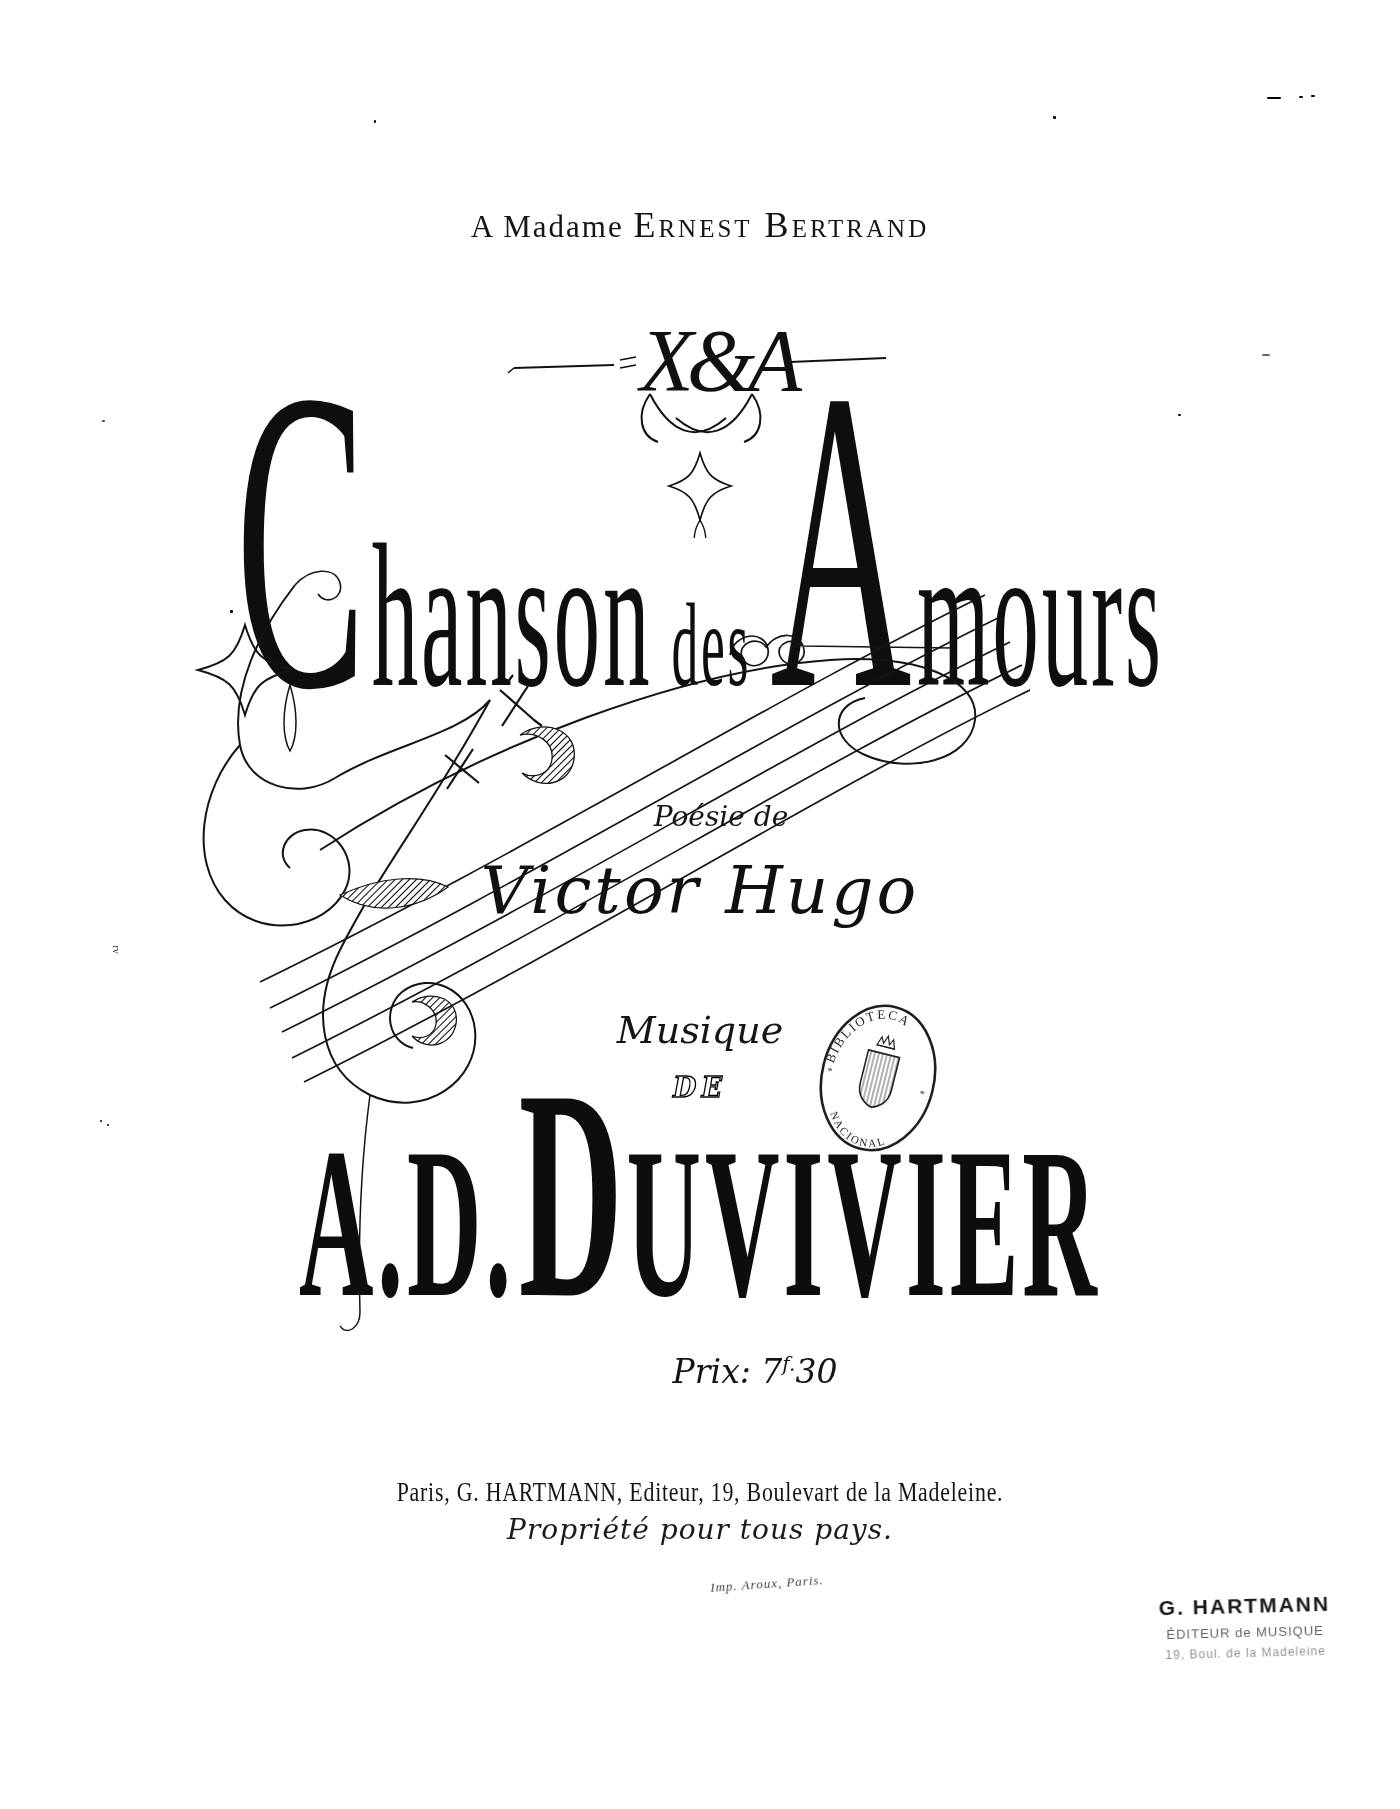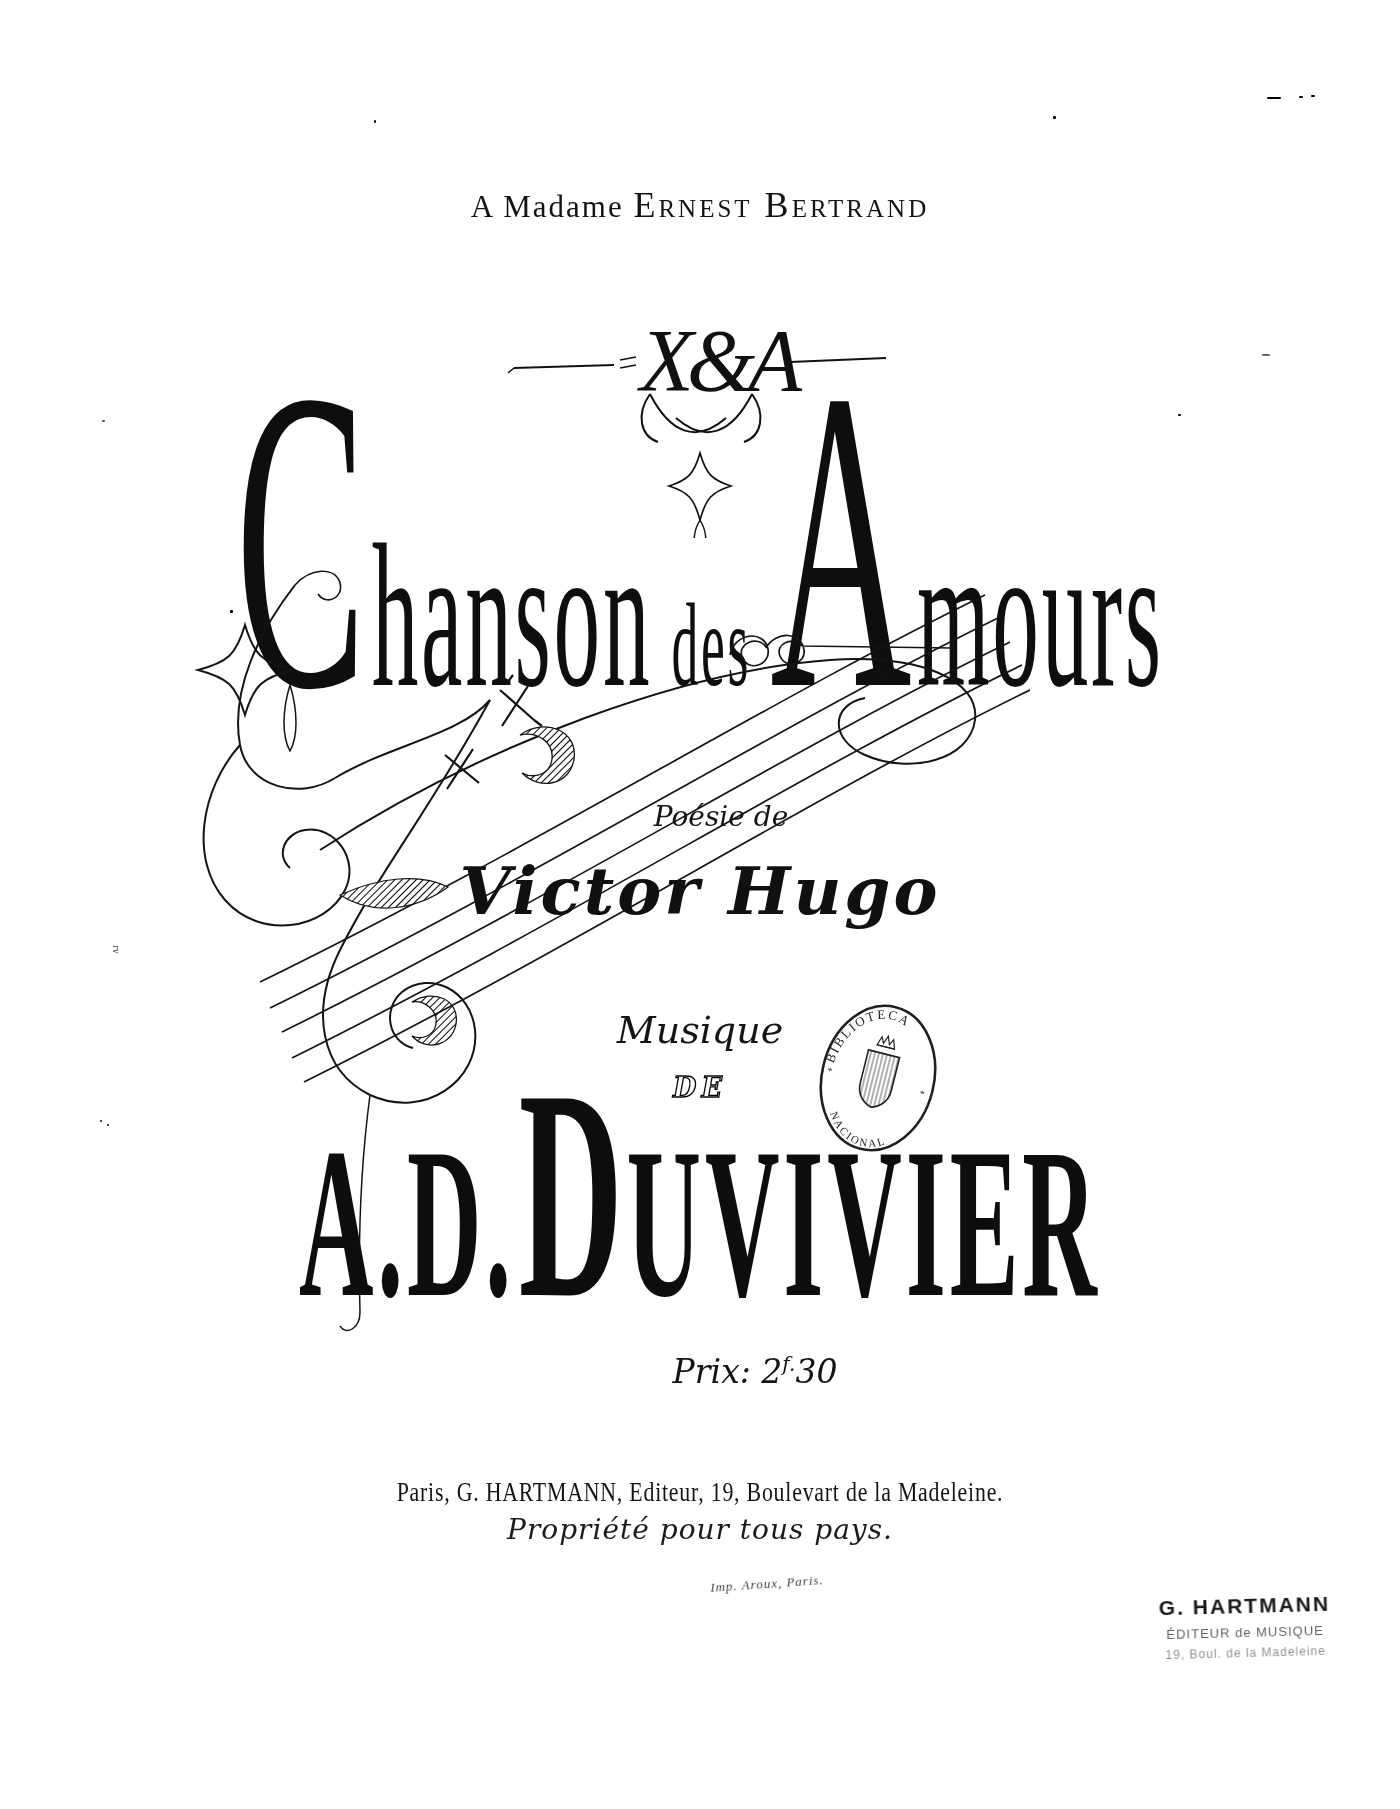--- a/index.html
+++ b/index.html
@@ -5,26 +5,26 @@
   html,body{margin:0;padding:0;}
   body{
     width:1400px;height:1809px;position:relative;overflow:hidden;
     background:#ffffff;color:#111;
     font-family:"Liberation Serif", serif;
   }
   .abs{position:absolute;}
   .center{left:0;width:1400px;text-align:center;}
 
   
-  .dedication{top:184px;font-size:31px;letter-spacing:2px;color:#141414;}
+  .dedication{top:204px;font-size:31px;letter-spacing:2px;color:#141414;}
   .dedication .smallcaps{font-variant:small-caps;font-size:36px;letter-spacing:3px;}
 
   
   .poesie{top:800px;font-size:28px;font-style:italic;font-family:"DejaVu Serif",serif;color:#151515;padding-left:21px;}
-  .poet{top:852px;font-size:66px;font-style:italic;font-weight:bold;font-family:"DejaVu Serif",serif;letter-spacing:3px;color:#101010;}
+  .poet{top:852px;font-size:66px;font-style:italic;font-weight:normal;font-family:"DejaVu Serif",serif;letter-spacing:3px;color:#101010;}
   .musique{top:1008px;font-size:38px;font-style:italic;font-family:"DejaVu Serif",serif;color:#151515;padding-right:60px;}
   .de-label{top:1072px;font-size:27px;font-style:italic;font-family:"DejaVu Serif",serif;
     letter-spacing:5px;color:#000;-webkit-text-fill-color:#fff;-webkit-text-stroke:1.3px #000;
     padding-right:70px;font-weight:bold;}
 
   
   .price{top:1352px;font-size:33px;font-style:italic;font-family:"DejaVu Serif",serif;color:#141414;padding-left:55px;}
   .price sup{font-size:20px;}
 
   
@@ -154,21 +154,21 @@
 
 <svg class="abs" style="left:0;top:1075px" width="1400" height="240" viewBox="0 0 1400 240">
   <g transform="scale(0.48 1)">
     <text x="1458" y="220" text-anchor="middle" font-weight="bold" fill="#0d0d0d" letter-spacing="8">
       <tspan font-size="215">A.D.</tspan><tspan font-size="300" dx="8">D</tspan><tspan font-size="215">UVIVIER</tspan>
     </text>
   </g>
 </svg>
 
 <div class="abs center price">
-  <span>Prix: 2</span><sup>f.</sup><span>30</span>
+  <span>Prix: 7</span><sup>f.</sup><span>30</span>
 </div>
 
 <div class="abs center publisher">Paris, G. HARTMANN, Editeur, 19, Boulevart de la Madeleine.</div>
 <div class="abs center copyright">Propriété pour tous pays.</div>
 <div class="abs imprint">Imp. Aroux, Paris.</div>
 
 <div class="abs pub-stamp">
   <div class="l1">G. HARTMANN</div>
   <div class="l2">ÉDITEUR de MUSIQUE</div>
   <div class="l3">19, Boul. de la Madeleine</div>

